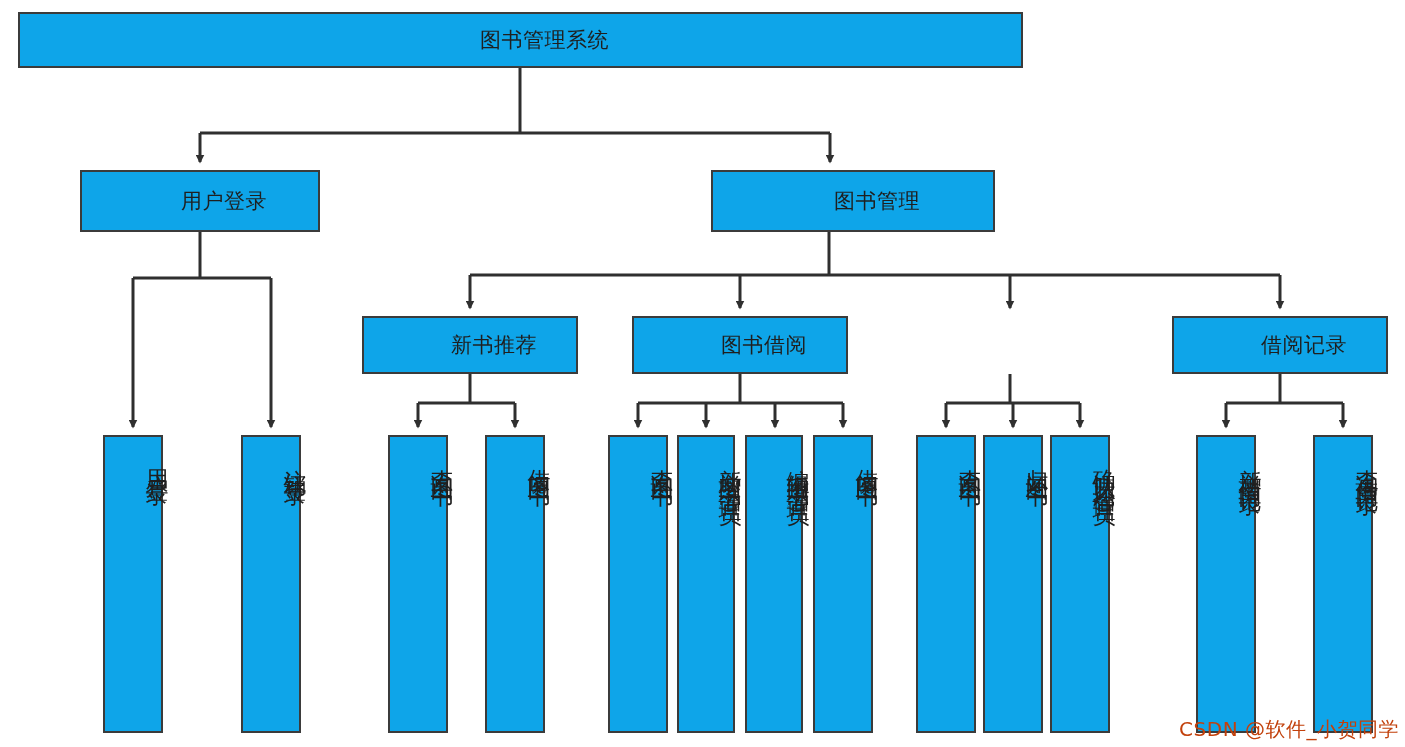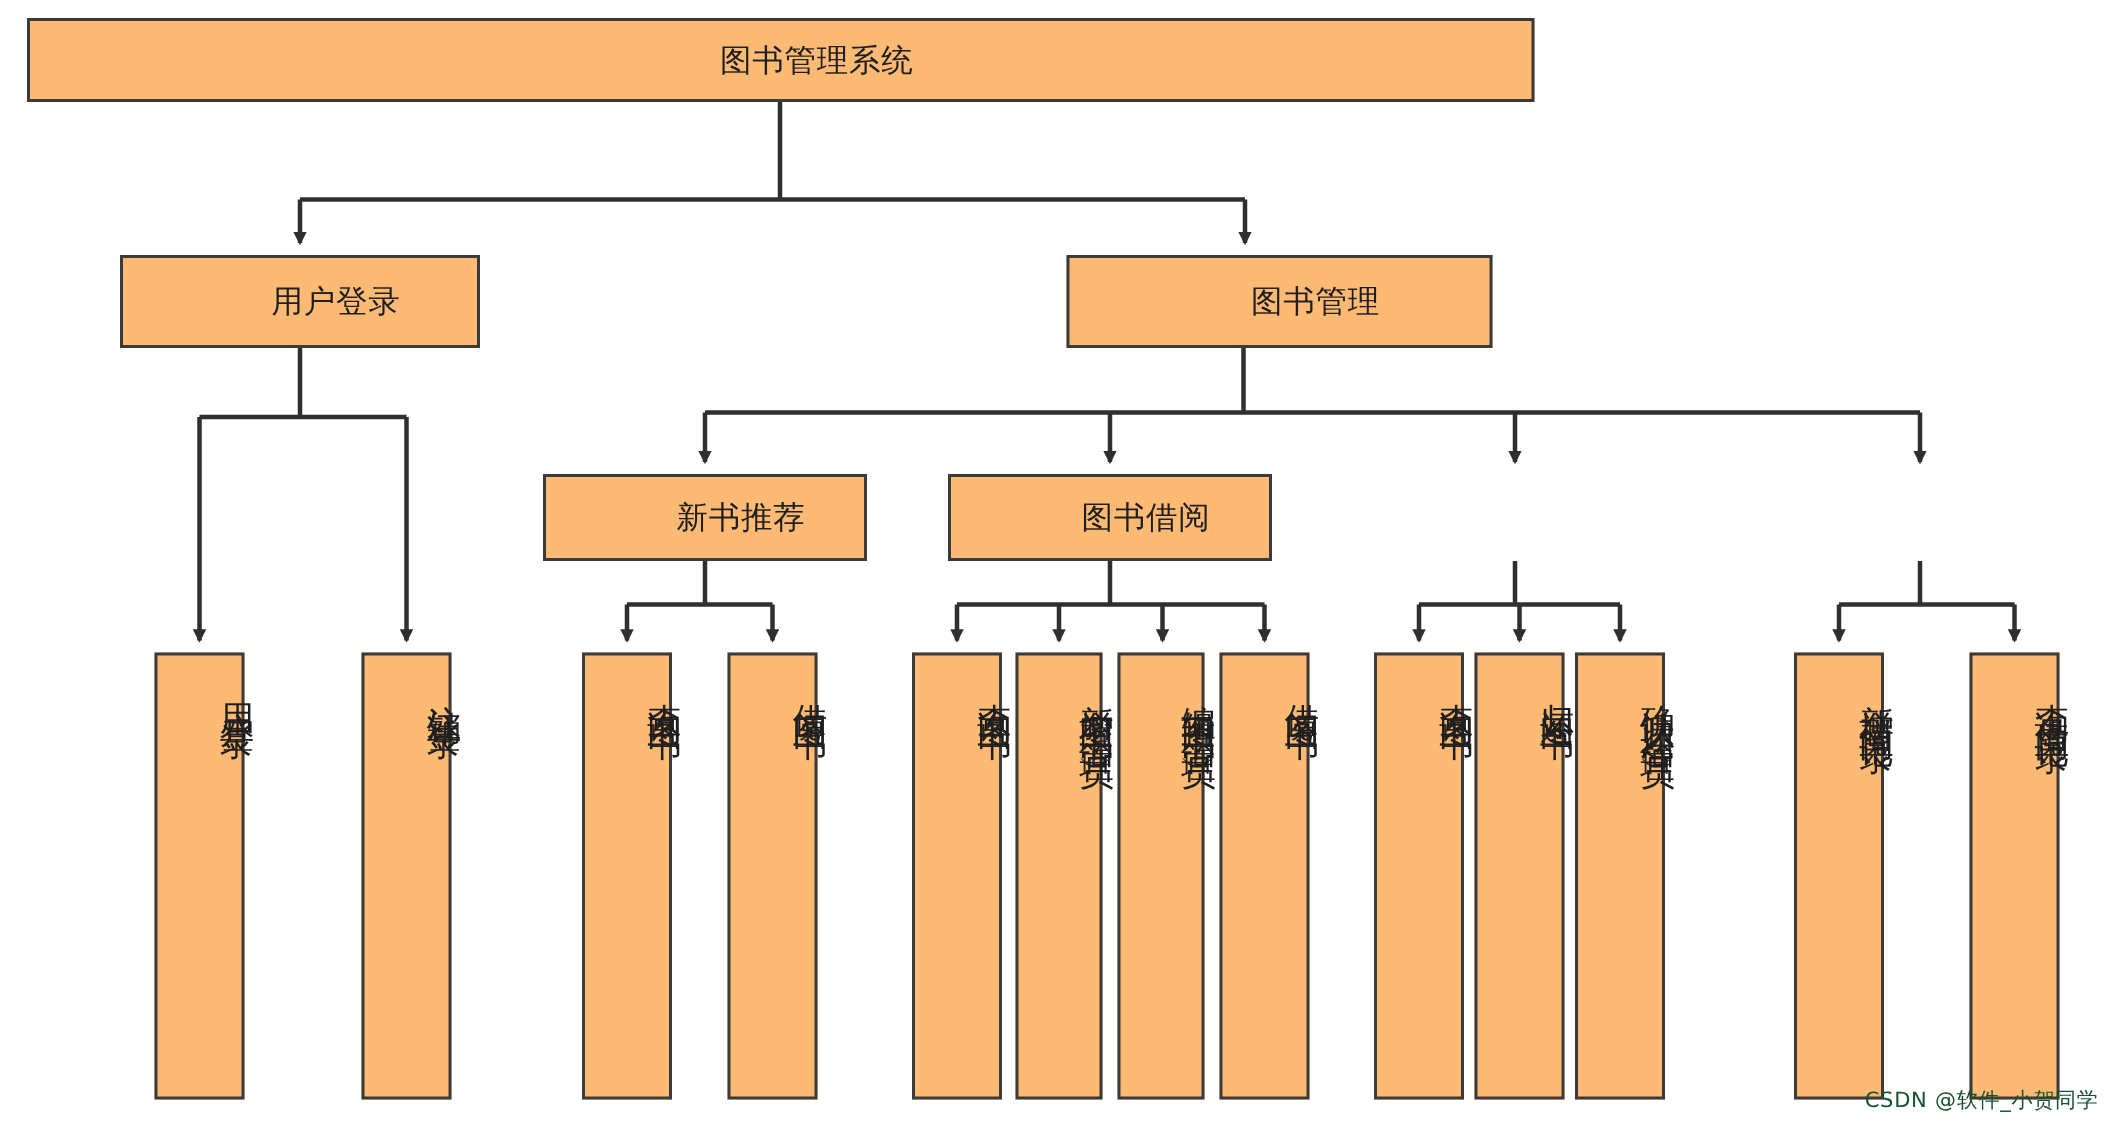--- a/index.html
+++ b/index.html
@@ -18,21 +18,21 @@
   svg.wires{
     position:absolute;
     left:0; top:0;
     width:1405px;
     height:747px;
     pointer-events:none;
   }
   .node{
     position:absolute;
     box-sizing:border-box;
-    background:#fdba74;
+    background:#0ea5e9;
     border:2.5px solid #3b3b3b;
     display:flex;
     align-items:center;
     justify-content:center;
     text-align:left;
     z-index:3;
     padding-left:48px;
   }
   .node .label{
     font-size:21px;
@@ -54,22 +54,22 @@
     font-size:23px;
     line-height:1.0;
     letter-spacing:5px;
     white-space:normal;
     max-height:100%;
   }
   #watermark{
     position:absolute;
     right:6px;
     bottom:4px;
-    font-size:14px;
-    color:#14532d;
+    font-size:20px;
+    color:#c2410c;
     letter-spacing:0.5px;
     z-index:6;
     user-select:none;
     white-space:nowrap;
   }
 </style>
 </head>
 <body>
 
 <div id="canvas">
@@ -138,20 +138,23 @@
 
   <div class="node" style="left:362px; top:316px; width:216px; height:58px;">
     <span class="label">新书推荐</span>
   </div>
 
   <div class="node" style="left:632px; top:316px; width:216px; height:58px;">
     <span class="label">图书借阅</span>
   </div>
 
 
+  <div class="node" style="left:1172px; top:316px; width:216px; height:58px;">
+    <span class="label">借阅记录</span>
+  </div>
 
   <div class="node vertical" style="left:103px; top:435px; width:60px; height:298px;">
     <span class="label">用户登录</span>
   </div>
 
   <div class="node vertical" style="left:241px; top:435px; width:60px; height:298px;">
     <span class="label">注销登录</span>
   </div>
 
   <div class="node vertical" style="left:388px; top:435px; width:60px; height:298px;">

